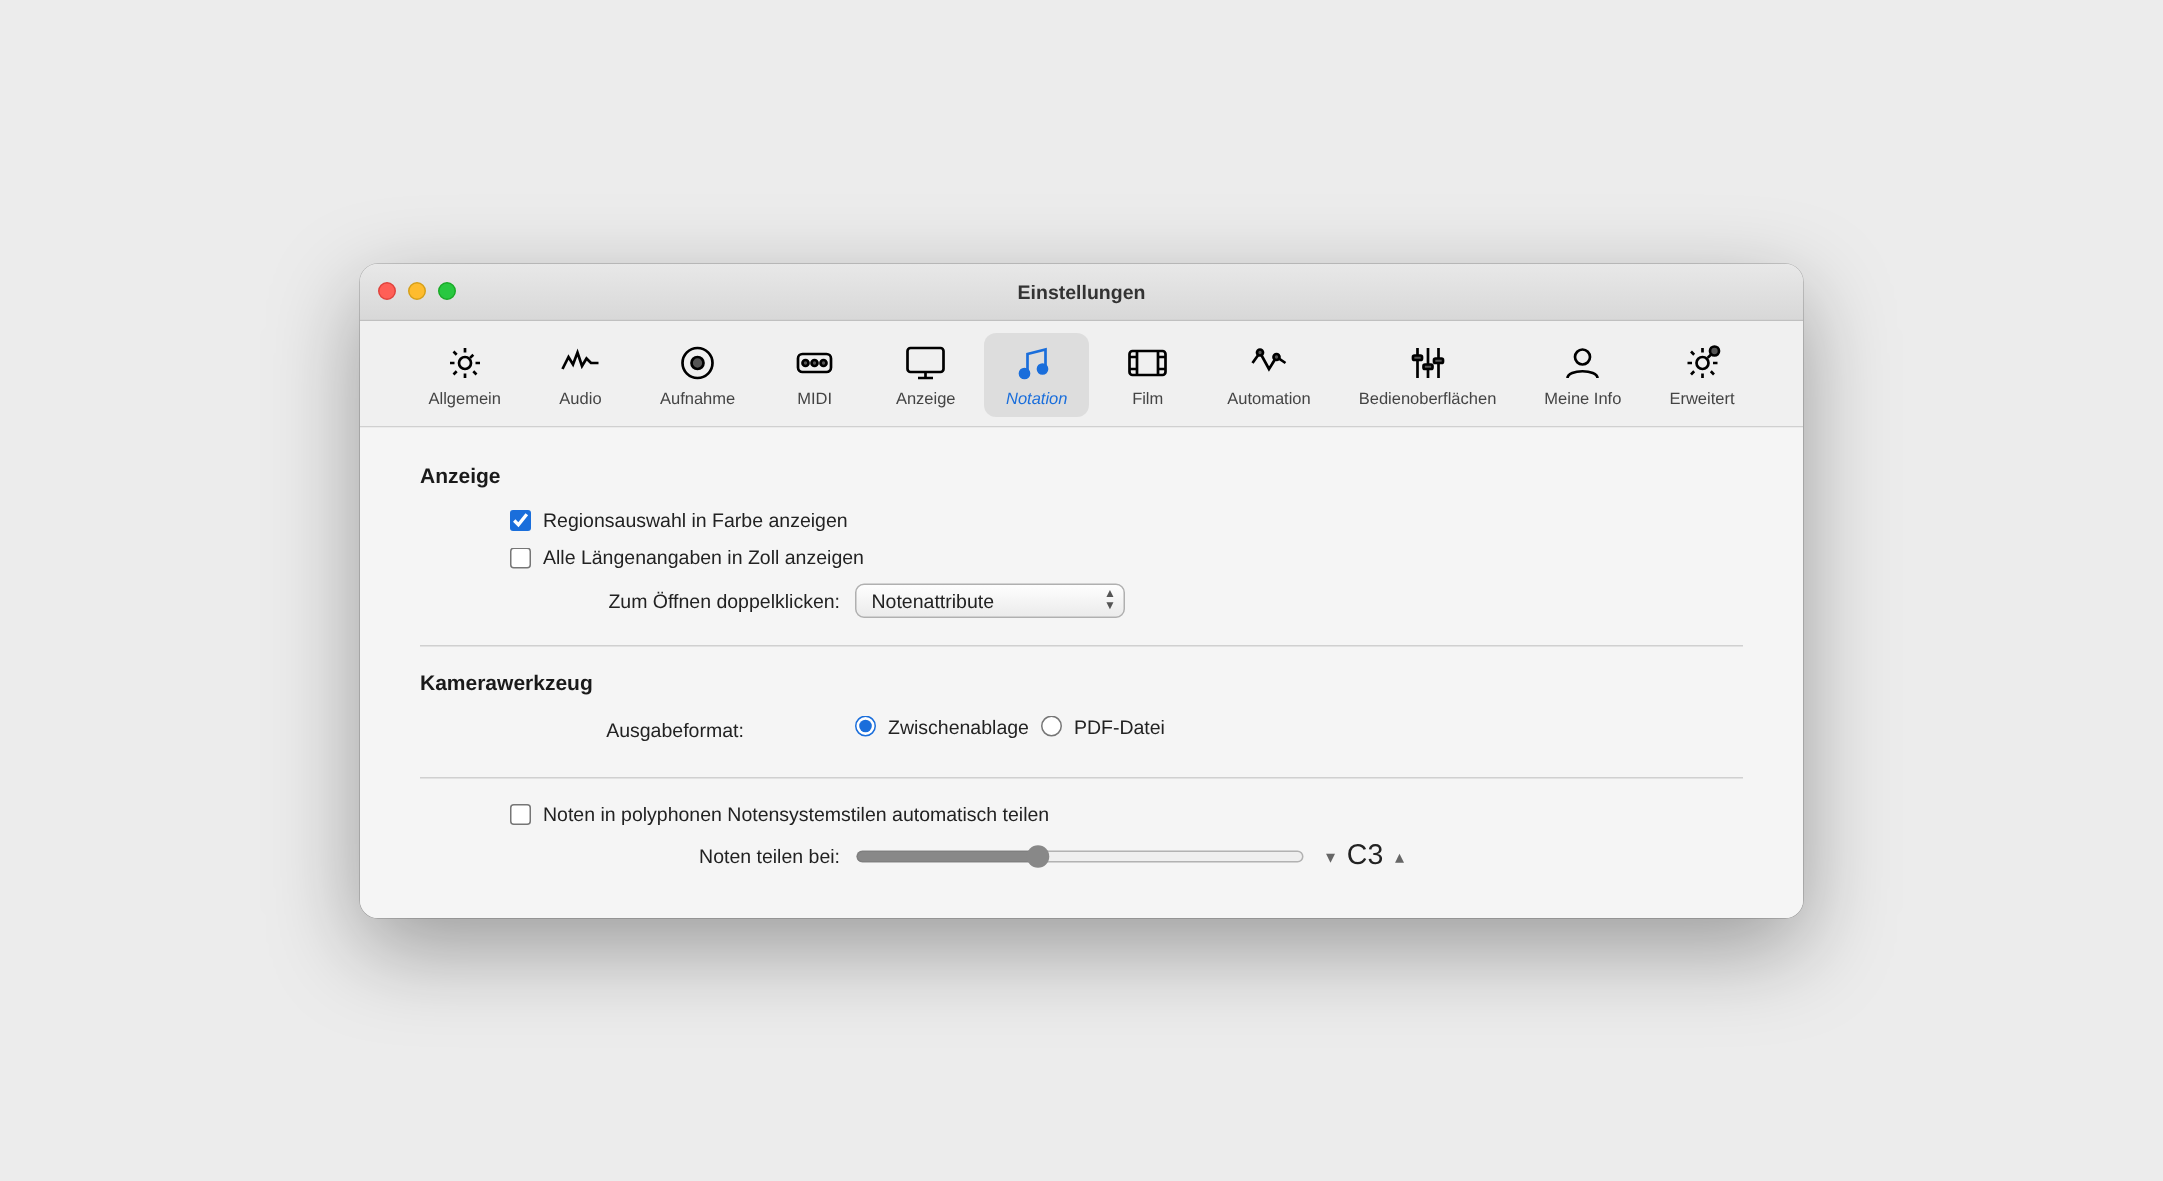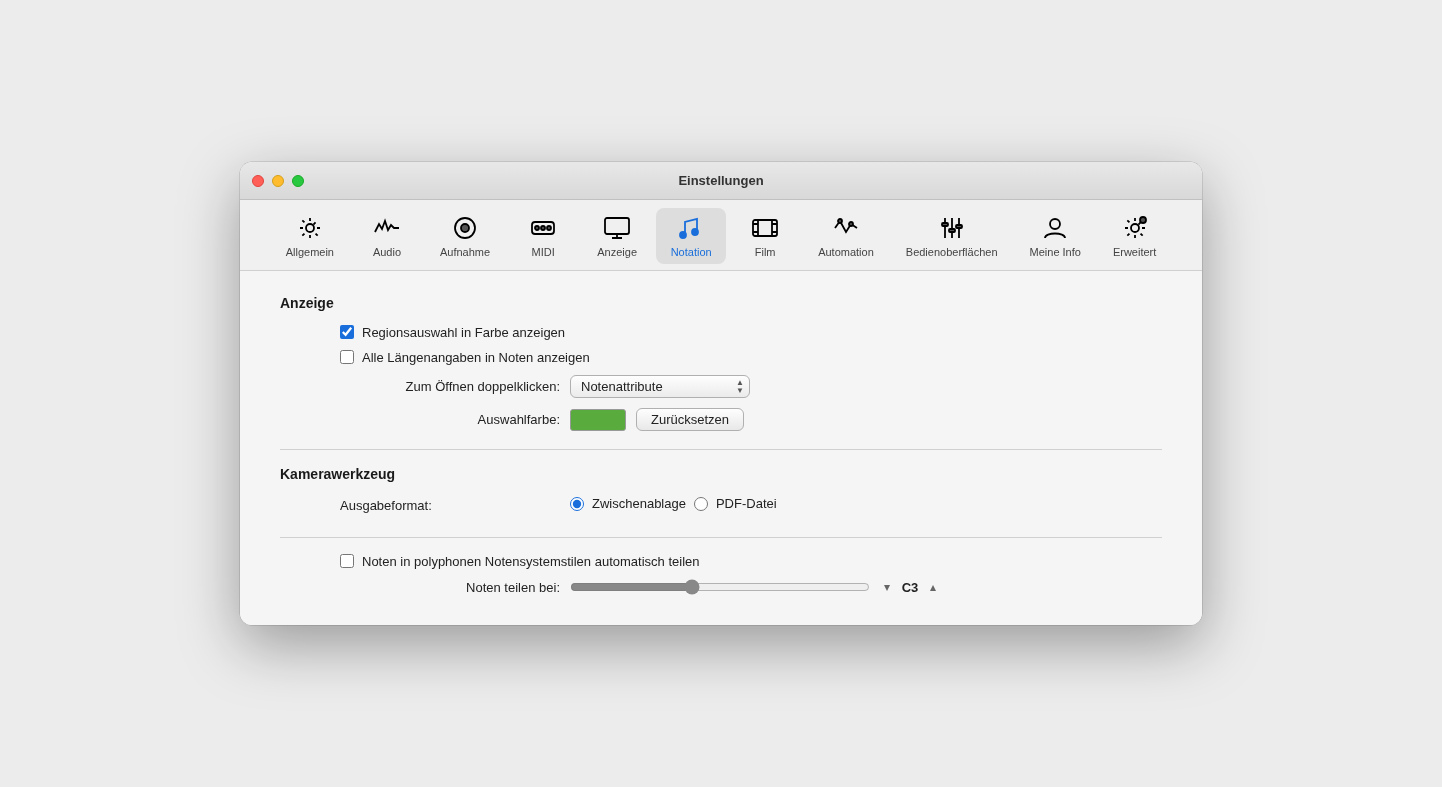--- a/index.html
+++ b/index.html
@@ -72,20 +72,21 @@
       align-items: center;
       gap: 4px;
       padding: 6px 14px;
       border-radius: 8px;
       cursor: pointer;
       min-width: 70px;
     }
 
     .toolbar-item.active {
       background: rgba(0,0,0,0.08);
+      font-style: italic;
     }
 
     .toolbar-item.active .icon,
     .toolbar-item.active .item-label {
       color: #1a6edb;
     }
 
     .toolbar-item .item-label {
       font-size: 11px;
       color: #444;
@@ -122,21 +123,21 @@
       margin: 18px 0 16px;
     }
 
     
     .form-area {
       padding-left: 60px;
     }
 
     .checkbox-row {
       display: flex;
-      align-items: flex-start;
+      align-items: flex-end;
       gap: 8px;
       margin-bottom: 10px;
     }
 
     .checkbox-row input[type="checkbox"] {
       width: 14px;
       height: 14px;
       accent-color: #1a6edb;
     }
 
@@ -245,25 +246,24 @@
     }
 
     .note-stepper {
       display: flex;
       align-items: center;
       gap: 4px;
       margin-left: 4px;
     }
 
     .note-value {
-      font-size: 13px;
+      font-size: 19px;
       color: #222;
       min-width: 28px;
       text-align: center;
-      font-weight: bold;
     }
 
     .stepper-btn {
       background: none;
       border: none;
       font-size: 12px;
       color: #666;
       cursor: pointer;
       padding: 0 2px;
     }
@@ -294,21 +294,21 @@
 
     .ausgabeformat-row {
       display: flex;
       align-items: flex-start;
       gap: 10px;
     }
 
     .ausgabeformat-label {
       font-size: 13px;
       color: #222;
-      text-align: left;
+      text-align: center;
       min-width: 220px;
       padding-top: 2px;
     }
 
     .toolbar-item svg path,
     .toolbar-item svg line,
     .toolbar-item svg circle,
     .toolbar-item svg rect,
     .toolbar-item svg polyline {
       stroke: currentColor;
@@ -439,42 +439,37 @@
     <div class="section-title">Anzeige</div>
 
     <div class="form-area">
       <div class="checkbox-row">
         <input type="checkbox" checked="" id="cb1" style="">
         <label for="cb1">Regionsauswahl in Farbe anzeigen</label>
       </div>
 
       <div class="checkbox-row">
         <input type="checkbox" id="cb2" style="">
-        <label for="cb2">Alle Längenangaben in Noten anzeigen</label>
+        <label for="cb2">Alle Längenangaben in Zoll anzeigen</label>
       </div>
 
       <div class="field-row">
         <span class="field-label">Zum Öffnen doppelklicken:</span>
         <div class="select-wrapper">
           <select>
             <option>Notenattribute</option>
             <option>Note</option>
           </select>
           <div class="select-arrows">
             <span>▲</span>
             <span>▼</span>
           </div>
         </div>
       </div>
 
-      <div class="field-row">
-        <span class="field-label">Auswahlfarbe:</span>
-        <div class="color-swatch"></div>
-        <button class="reset-button">Zurücksetzen</button>
-      </div>
     </div>
 
     <hr class="section-divider">
 
     <div class="section-title">Kamerawerkzeug</div>
 
     <div class="form-area">
       <div class="ausgabeformat-row">
         <span class="ausgabeformat-label">Ausgabeformat:</span>
         <div class="indented-radio-group">

